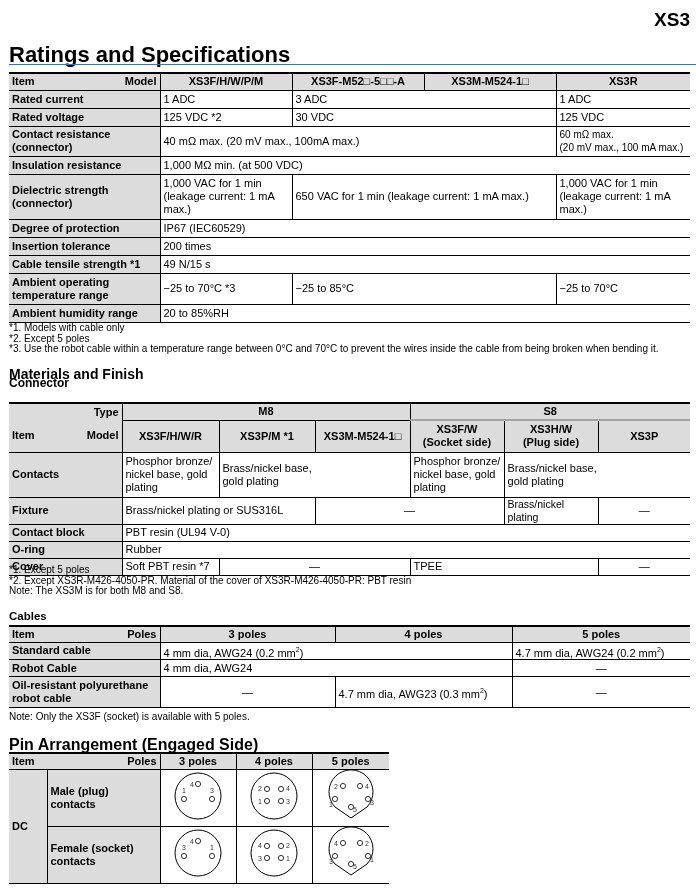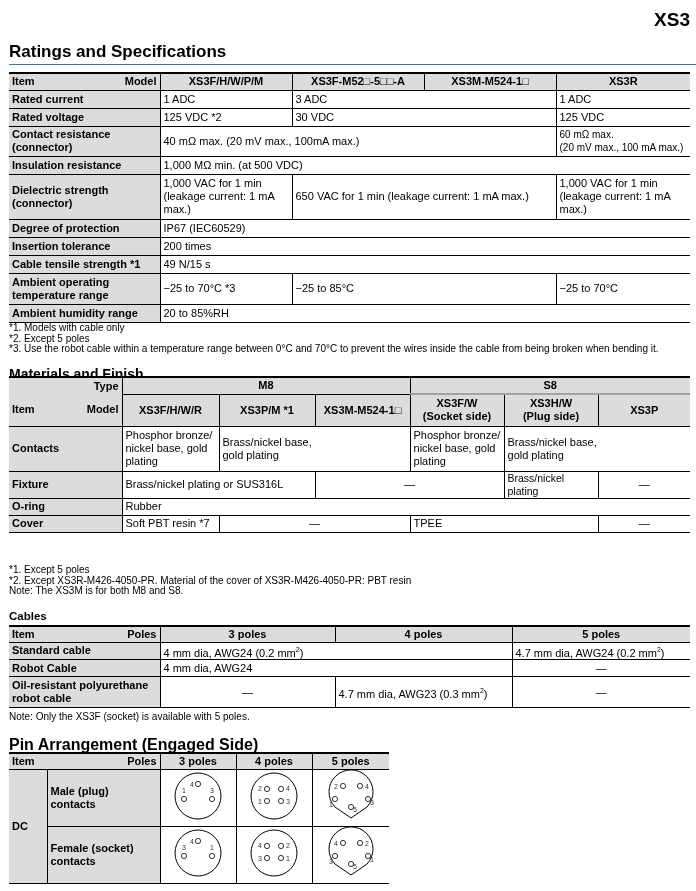--- a/index.html
+++ b/index.html
@@ -1,20 +1,20 @@
 <!DOCTYPE html>
 <html><head>
 <meta charset="utf-8">
 <style>
   html, body { margin:0; padding:0; background:#fff; }
   body { width:696px; height:891px; position:relative; overflow:hidden;
          font-family:"Liberation Sans", sans-serif; color:#000; }
   .abs { position:absolute; }
   #series-title { right:6px; top:9px; font-size:19px; font-weight:bold; }
-  .h1 { font-size:17px; font-weight:bold; }
+  .h1 { font-size:22px; font-weight:bold; }
   .h2 { font-size:12px; font-weight:bold; }
   .rule { height:1px; background:#4a6fa5; }
   table { border-collapse:collapse; position:absolute; font-size:11px; table-layout:fixed; }
   td, th { padding:0 3px; line-height:13px; vertical-align:middle; text-align:left; font-weight:normal; }
   th, td.hd { background:#dcdcdc; font-weight:bold; }
   td.lab { background:#dcdcdc; font-weight:bold; }
   .c { text-align:center; }
   .tr-b { border-bottom:1.3px solid #000; }
   .bt { border-top:2px solid #000; }
   .bl { border-left:1px solid #000; }
@@ -105,21 +105,21 @@
 
 <div class="abs note" style="left:9px;top:323px;">
   <div>*1. Models with cable only</div>
   <div>*2. Except 5 poles</div>
   <div>*3. Use the robot cable within a temperature range between 0°C and 70°C to prevent the wires inside the cable from being broken when bending it.</div>
 </div>
 
 <div class="abs h1" style="left:9px;top:366px;font-size:14px;">Materials and Finish</div>
 <div class="abs h2" style="left:9px;top:376px;">Connector</div>
 
-<table style="left:9px;top:376px;width:681px;">
+<table style="left:9px;top:402px;width:681px;">
   <colgroup>
       <col style="width:113px">
       <col style="width:97px">
       <col style="width:96px">
       <col style="width:95px">
       <col style="width:94px">
       <col style="width:94px">
       <col style="width:92px">
     </colgroup>
   <tbody>
@@ -148,20 +148,24 @@
     <td colspan="2" class="bl"><span>Brass/nickel base,</span><br><span>gold plating</span></td>
     <td class="bl"><span>Phosphor bronze/</span><br><span>nickel base, gold</span><br><span>plating</span></td>
     <td colspan="2" class="bl"><span>Brass/nickel base,</span><br><span>gold plating</span></td>
   </tr>
   <tr style="height:17px;" class="tr-b">
     <td class="lab">Fixture</td>
     <td colspan="2" class="bl">Brass/nickel plating or SUS316L</td>
     <td colspan="2" class="bl c">—</td>
     <td class="bl" style="font-size:10.5px;">Brass/nickel plating</td>
     <td class="bl c">—</td>
+  </tr>
+  <tr style="height:17px;" class="tr-b">
+    <td class="lab">Contact block</td>
+    <td colspan="6" class="bl">PBT resin (UL94 V-0)</td>
   </tr>
   <tr style="height:17px;" class="tr-b">
     <td class="lab">O-ring</td>
     <td colspan="6" class="bl">Rubber</td>
   </tr>
   <tr style="height:17px;" class="tr-b">
     <td class="lab">Cover</td>
     <td class="bl">Soft PBT resin *7</td>
     <td colspan="2" class="bl c">—</td>
     <td colspan="2" class="bl">TPEE</td>

